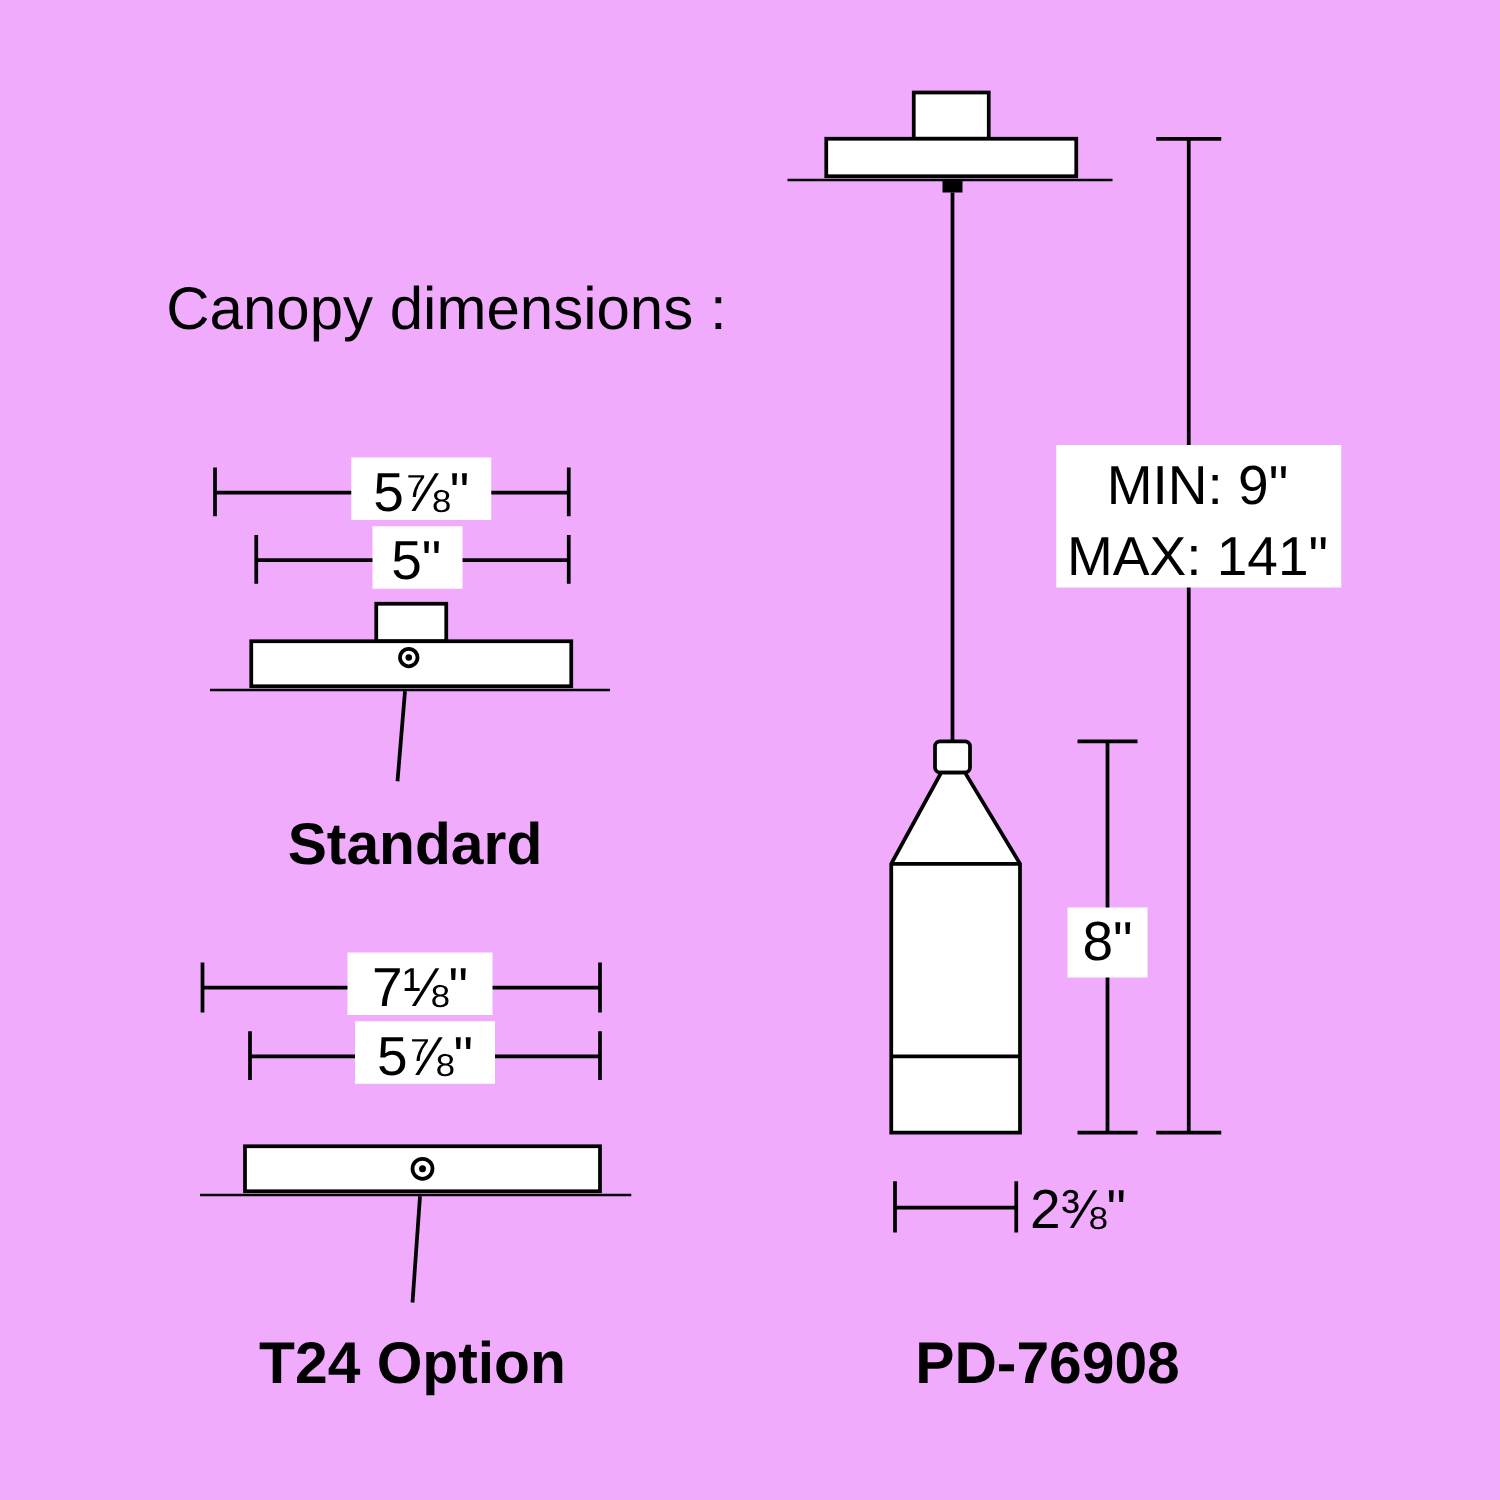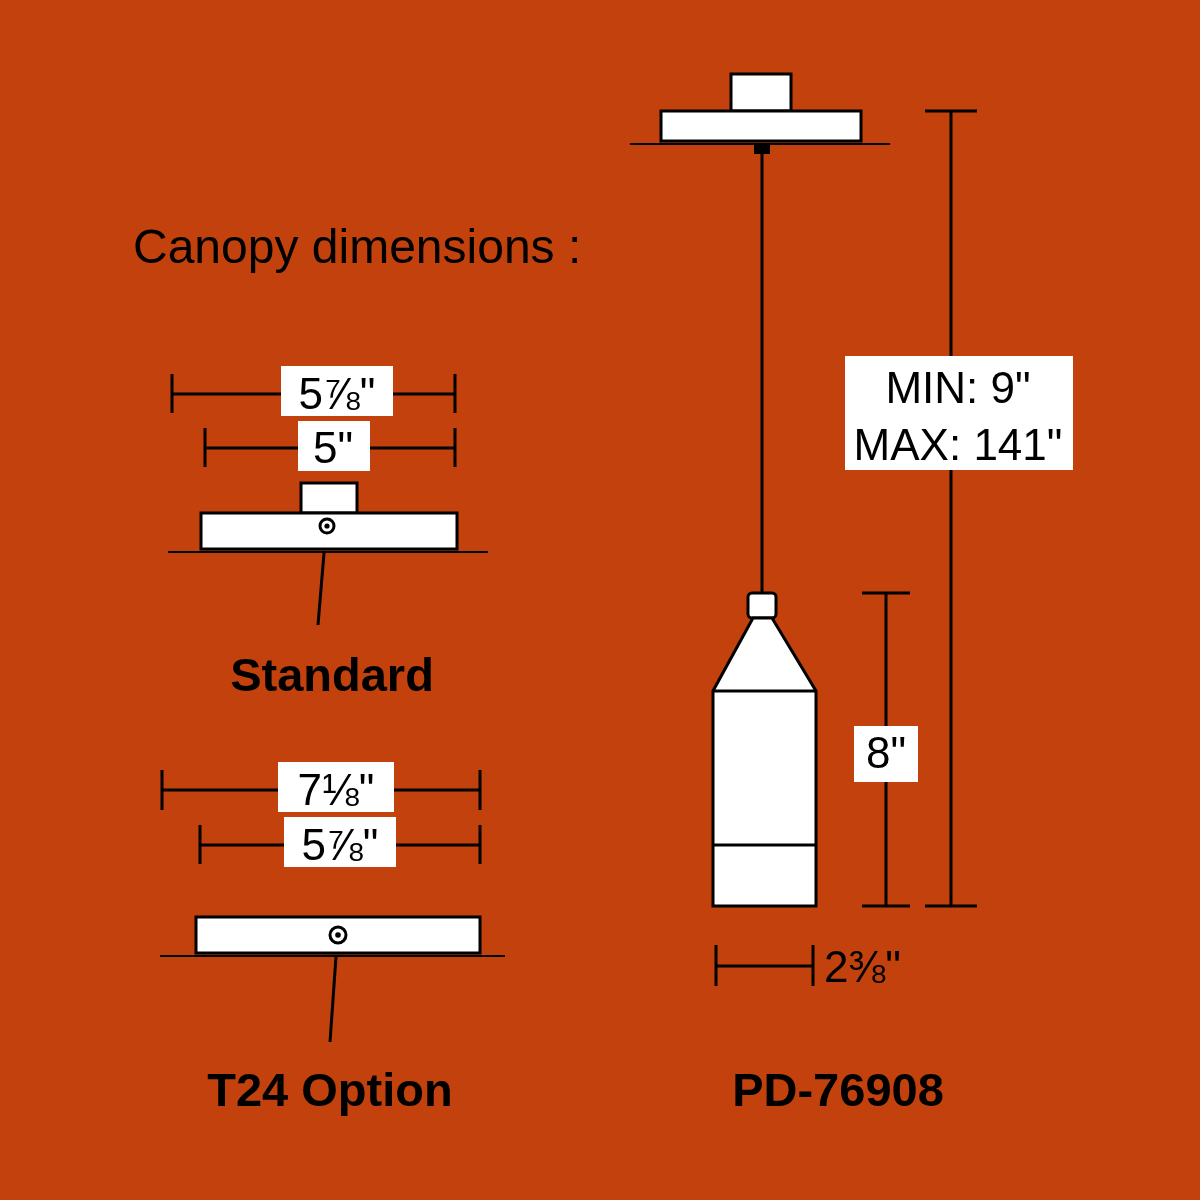--- a/index.html
+++ b/index.html
@@ -4,21 +4,21 @@
 <style>
   html, body {
     margin: 0;
     padding: 0;
     background: #ffffff;
   }
   .canvas {
     position: relative;
     width: 1200px;
     height: 1200px;
-    background: #c2410c;
+    background: #f0abfc;
     overflow: hidden;
   }
   svg {
     display: block;
   }
   .ln {
     stroke: #000000;
     stroke-width: 3;
     fill: none;
     stroke-linecap: butt;

